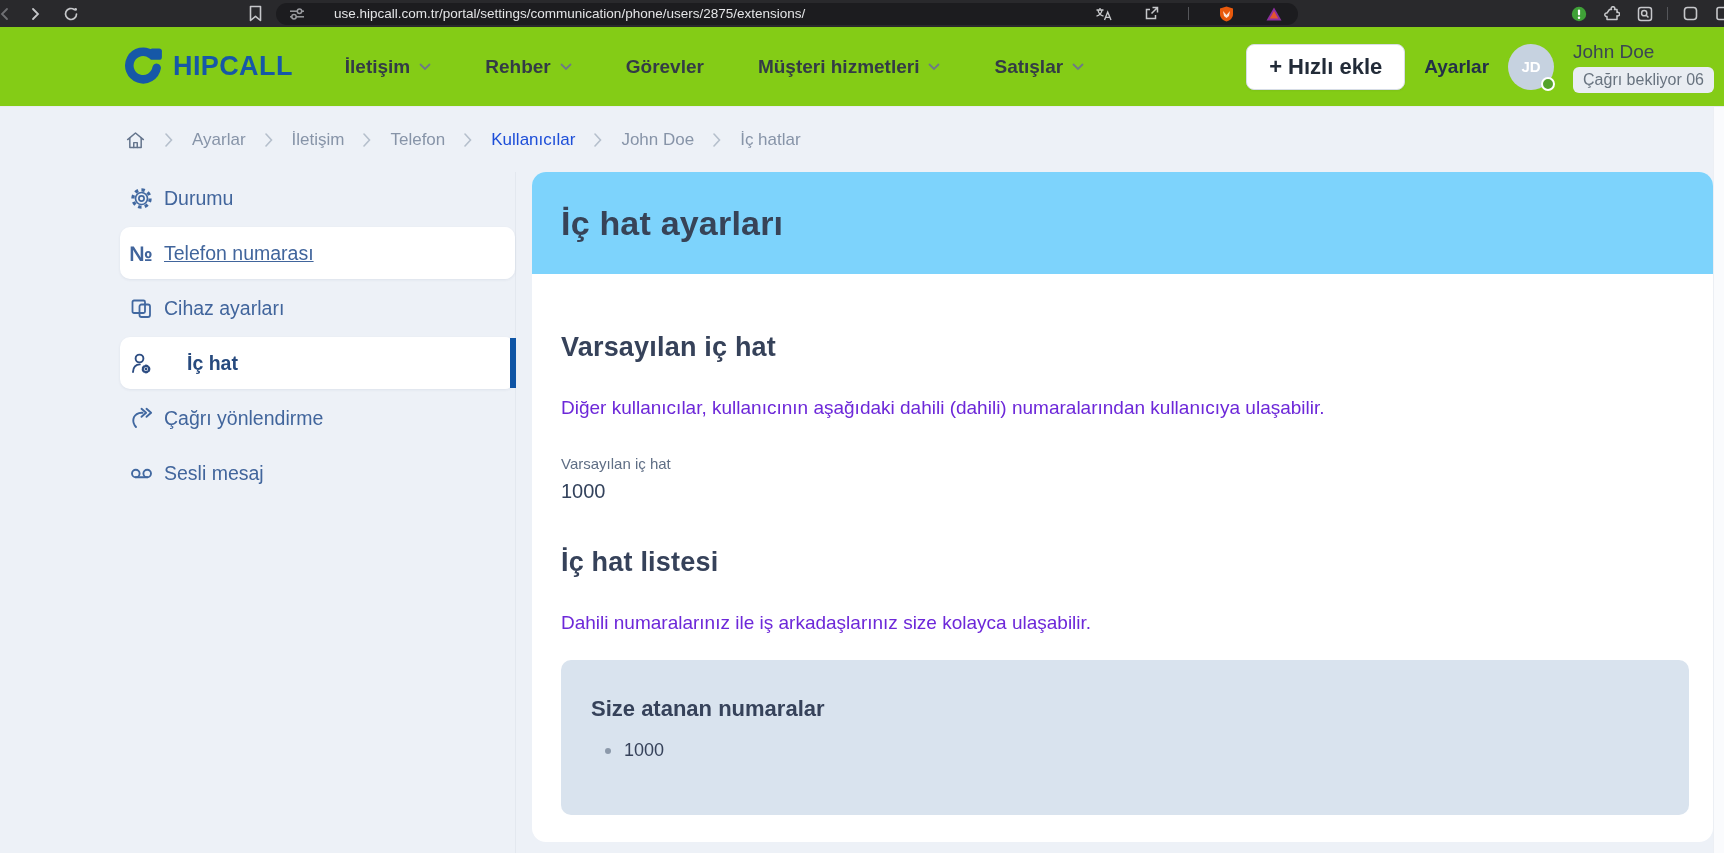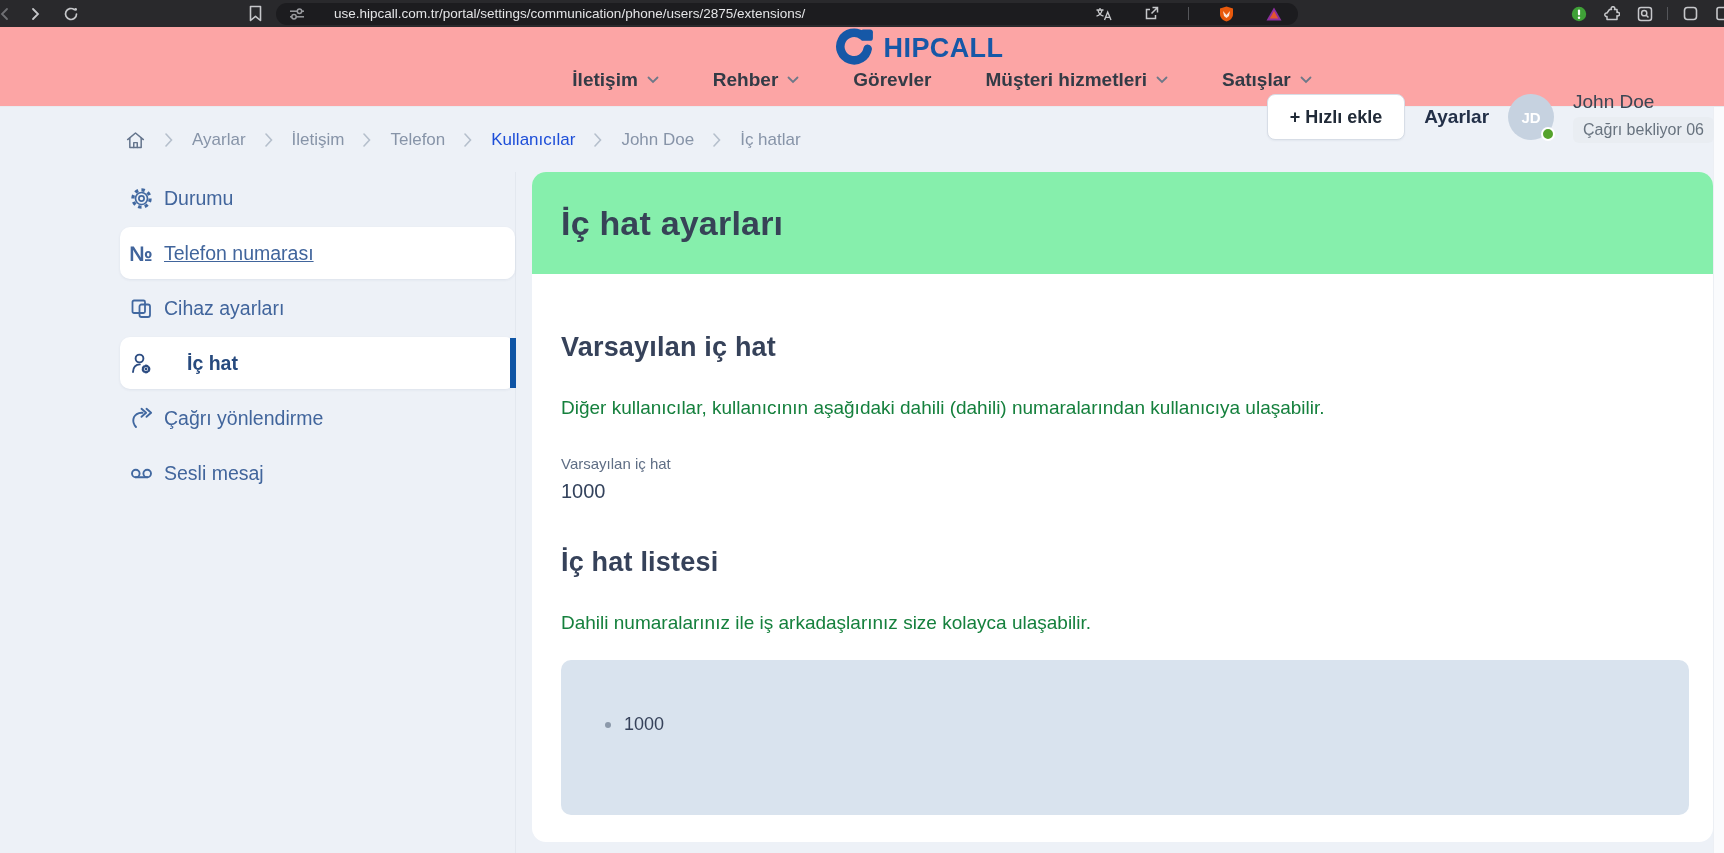--- a/index.html
+++ b/index.html
@@ -29,35 +29,35 @@
   .url-text {
     flex:1; font-size:13.5px; color:#e3e4e6;
     white-space:nowrap; overflow:hidden;
     font-family:"Liberation Sans","DejaVu Sans",sans-serif;
   }
   .bb-divider { width:1px; height:13px; background:#55565a; }
   .bb-right { margin-left:auto; display:flex; align-items:center; gap:11px; padding-right:0; }
 
   
   .app-header {
-    height:80px; background:#fca5a5;
+    height:80px; background:#84cc16;
     border-bottom:1px solid #e8ebf0;
     display:flex; align-items:center;
     padding:0 10px 0 118px;
-    position:relative; z-index:4;flex-direction:column;
+    position:relative; z-index:4;
   }
   .logo { display:flex; align-items:center; gap:9px; cursor:pointer; }
   .logo-text { font-size:27px; font-weight:800; color:#1658a7; letter-spacing:.4px; }
   .main-nav { display:flex; align-items:center; gap:54px; margin-left:52px; }
   .nav-item { display:flex; align-items:center; gap:9px; font-size:19px; font-weight:600; color:#333b46; cursor:pointer; }
   .header-right { margin-left:auto; display:flex; align-items:center; gap:19px; }
   .quick-add {
     height:46px; padding:0 22px; background:#fff;
     border:1px solid #d7dde6; border-radius:8px;
-    font-size:18px; font-weight:600; color:#222b38;
+    font-size:22px; font-weight:600; color:#222b38;
     box-shadow:0 1px 2px rgba(20,40,80,.05);
     font-family:inherit; cursor:pointer;
   }
   .settings-link { font-size:19px; font-weight:700; color:#233048; cursor:pointer; }
   .avatar {
     width:46px; height:46px; border-radius:50%;
     background:#c6d2e0; color:#ffffff;
     font-size:15px; font-weight:700;
     display:flex; align-items:center; justify-content:center;
     position:relative; flex:none; cursor:pointer;
@@ -107,28 +107,28 @@
   }
   .numero { font-size:21px; font-weight:600; color:#41659c; line-height:1; }
 
   
   .main-panel {
     flex:1; margin:0 11px 11px 16px;
     background:#ffffff; border-radius:14px;
     overflow:hidden; display:flex; flex-direction:column;
   }
   .panel-band {
-    height:102px; flex:none; background:#86efac;
+    height:102px; flex:none; background:#7dd3fc;
     display:flex; align-items:center; padding:4px 29px;
   }
   .page-title { font-size:34px; font-weight:600; color:#374357; letter-spacing:.2px; }
   .panel-body { padding:38px 24px 0 29px;margin-top:20px; }
   .section-h { font-size:27px; font-weight:700; color:#36425a; letter-spacing:.2px; }
   .section-h.second { margin-top:44px; }
-  .desc { font-size:19px; color:#15803d; margin-top:34px; }
+  .desc { font-size:19px; color:#6d28d9; margin-top:34px; }
   .field-label { font-size:15px; color:#5f6e85; margin-top:36px; }
   .field-value { font-size:20px; color:#33425c; margin-top:8px; }
   .assigned-box {
     margin-top:26px; min-height:155px;
     background:#d9e3ee; border-radius:10px;
     padding:36px 30px 28px 30px;
   }
   .box-title { font-size:22px; font-weight:600; color:#36425a; }
   .box-item { margin-top:18px; padding-left:14px; display:flex; align-items:center; gap:13px; font-size:18px; color:#36425a; }
   .bullet { width:6px; height:6px; border-radius:50%; background:#8c99aa; flex:none; }
@@ -417,20 +417,21 @@
 
       <h2 class="section-h">Varsayılan iç hat</h2>
       <p class="desc">Diğer kullanıcılar, kullanıcının aşağıdaki dahili (dahili) numaralarından kullanıcıya ulaşabilir.</p>
       <div class="field-label">Varsayılan iç hat</div>
       <div class="field-value">1000</div>
 
       <h2 class="section-h second">İç hat listesi</h2>
       <p class="desc">Dahili numaralarınız ile iş arkadaşlarınız size kolayca ulaşabilir.</p>
 
       <div class="assigned-box">
+        <div class="box-title">Size atanan numaralar</div>
         <div class="box-item">
           <span class="bullet"></span>
           <span>1000</span>
         </div>
       </div>
 
     </div>
   </main>
 </div>
 

